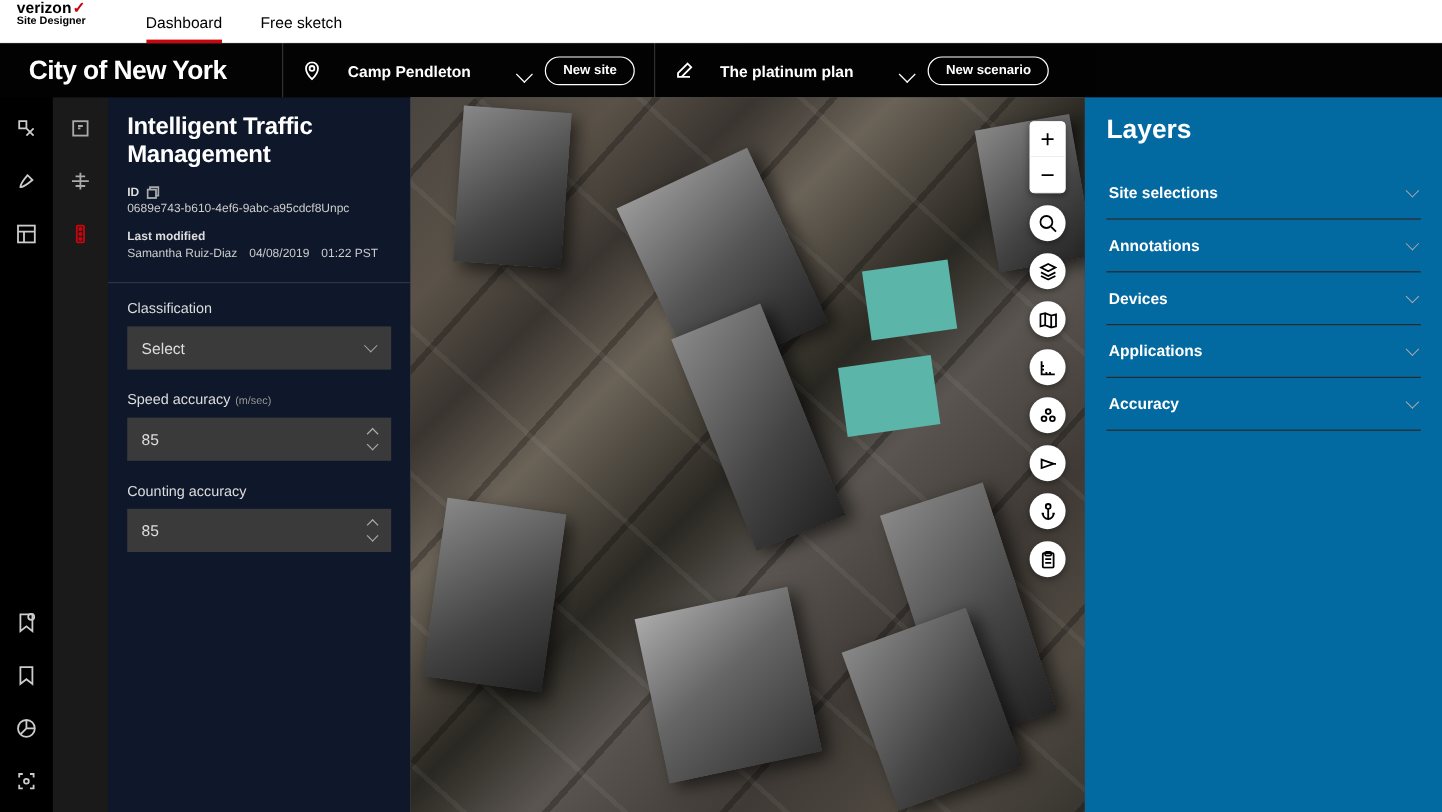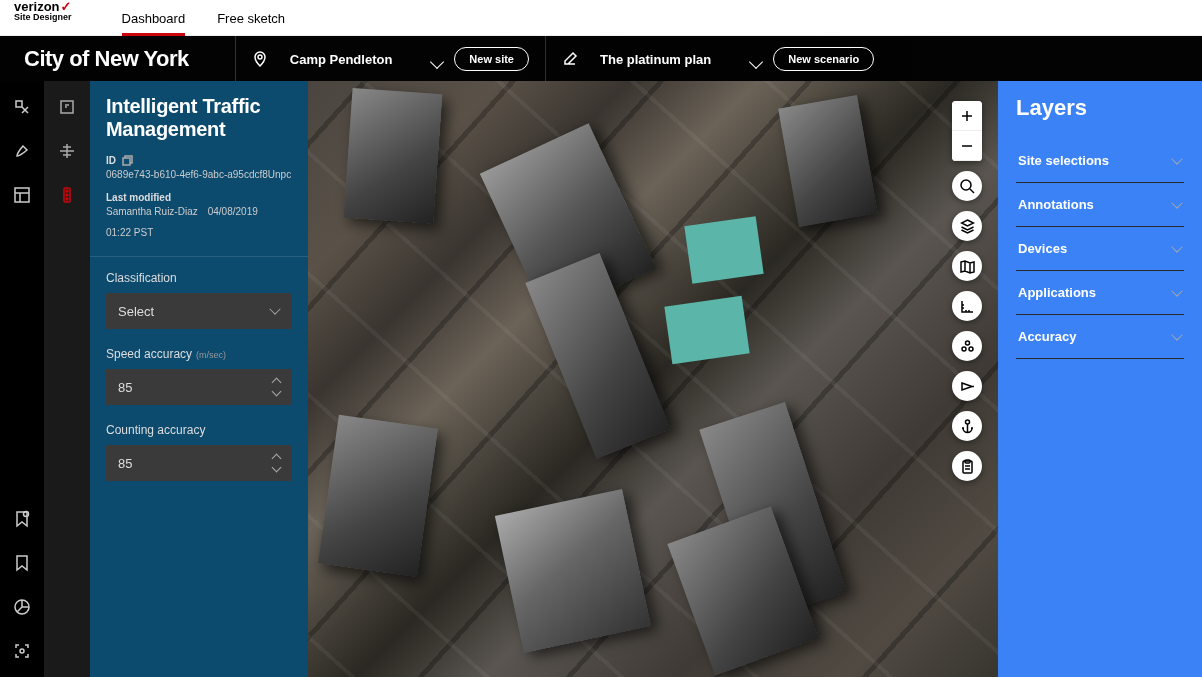--- a/index.html
+++ b/index.html
@@ -28,21 +28,21 @@
 .pill-btn{border:1px solid #fff;background:transparent;color:#fff;border-radius:20px;font-size:11px;font-weight:600;padding:5px 14px;cursor:pointer}
 .chev{width:10px;height:10px;display:inline-block;border-right:1.5px solid #fff;border-bottom:1.5px solid #fff;transform:rotate(45deg);margin-top:-4px}
 .workspace{display:flex;height:596px}
 .rail{width:44px;background:#000;display:flex;flex-direction:column;align-items:center;padding-top:16px;gap:24px}
 .rail-spacer{flex:1}
 .rail-item{width:20px;height:20px;cursor:pointer;opacity:.8;display:flex;align-items:center;justify-content:center}
 .rail2{width:46px;background:#1a1a1a;display:flex;flex-direction:column;align-items:center;padding-top:16px;gap:24px}
 .rail2-item{width:20px;height:20px;cursor:pointer;display:flex;align-items:center;justify-content:center}
 .rail2-item svg{stroke:#aaa}
 .rail2-item.active svg{stroke:#cd040b}
-.side-panel{width:218px;background:#0c4a6e;padding:14px 16px;overflow:hidden}
+.side-panel{width:252px;background:#0f172a;padding:14px 16px;overflow:hidden}
 .panel-title{font-size:20px;font-weight:800;line-height:1.15;margin-bottom:14px;letter-spacing:-.3px}
 .meta-label{font-size:10px;font-weight:700;color:#ddd;display:flex;align-items:center;gap:6px}
 .meta-val{font-size:10px;color:#ccc;margin-top:3px;margin-bottom:12px;word-break:break-all}
 .meta-row{font-size:10px;color:#ccc;display:flex;gap:10px;flex-wrap:wrap;margin-top:3px;margin-bottom:18px}
 .hr{height:1px;background:rgba(255,255,255,.12);margin:0 -16px 14px}
 .field-label{font-size:12px;color:#ddd;margin-bottom:8px;display:flex;align-items:baseline;gap:4px}
 .field-unit{font-size:9px;color:#999}
 .select-box,.stepper{background:#3a3a3a;height:36px;border:none;display:flex;align-items:center;padding:0 12px;justify-content:space-between;margin-bottom:18px;cursor:pointer}
 .select-val{font-size:13px;color:#ddd}
 .stepper-arrows{display:flex;flex-direction:column;gap:2px}
@@ -52,21 +52,21 @@
 .map-area{flex:1;position:relative;background:#555;overflow:hidden}
 .map-bg{position:absolute;inset:0;background:linear-gradient(135deg,#4a4540 0%,#5a5248 15%,#3a3530 25%,#6b6358 35%,#2a2822 50%,#5a5550 60%,#3f3a35 75%,#504a42 88%,#383530 100%)}
 .map-bg::before{content:"";position:absolute;inset:0;background:repeating-linear-gradient(42deg,transparent 0 28px,rgba(255,255,255,.05) 28px 32px,transparent 32px 90px),repeating-linear-gradient(132deg,transparent 0 40px,rgba(0,0,0,.25) 40px 45px,transparent 45px 110px)}
 .bld{position:absolute;background:linear-gradient(145deg,#888,#444 60%,#222);box-shadow:6px 6px 14px rgba(0,0,0,.6)}
 .roof{position:absolute;background:#5bb5a8}
 .map-tools{position:absolute;top:20px;right:16px;display:flex;flex-direction:column;gap:10px}
 .map-tool-grp{background:#fff;border-radius:4px;overflow:hidden;box-shadow:0 2px 6px rgba(0,0,0,.4)}
 .map-tool{width:30px;height:30px;background:#fff;display:flex;align-items:center;justify-content:center;cursor:pointer;border-radius:50%;box-shadow:0 2px 6px rgba(0,0,0,.4)}
 .map-tool-grp .map-tool{border-radius:0;box-shadow:none;border-bottom:1px solid #eee}
 .map-tool svg{stroke:#000}
-.layers-panel{width:204px;background:#3b82f6;padding:14px 18px}
+.layers-panel{width:298px;background:#0369a1;padding:14px 18px}
 .layers-title{font-size:22px;font-weight:800;margin-bottom:18px}
 .layer-item{display:flex;justify-content:space-between;align-items:center;padding:14px 2px;border-bottom:1px solid #2a2a2a;cursor:pointer;font-size:13px;font-weight:600}
 .layer-item .chev{border-color:#aaa;transform:rotate(45deg) scale(.8)}
 svg{fill:none;stroke:#fff;stroke-width:1.5}
 .top-right-item svg,.topbar svg{stroke:#000}
 </style>
 </head>
 <body>
 
 <div class="topbar">

